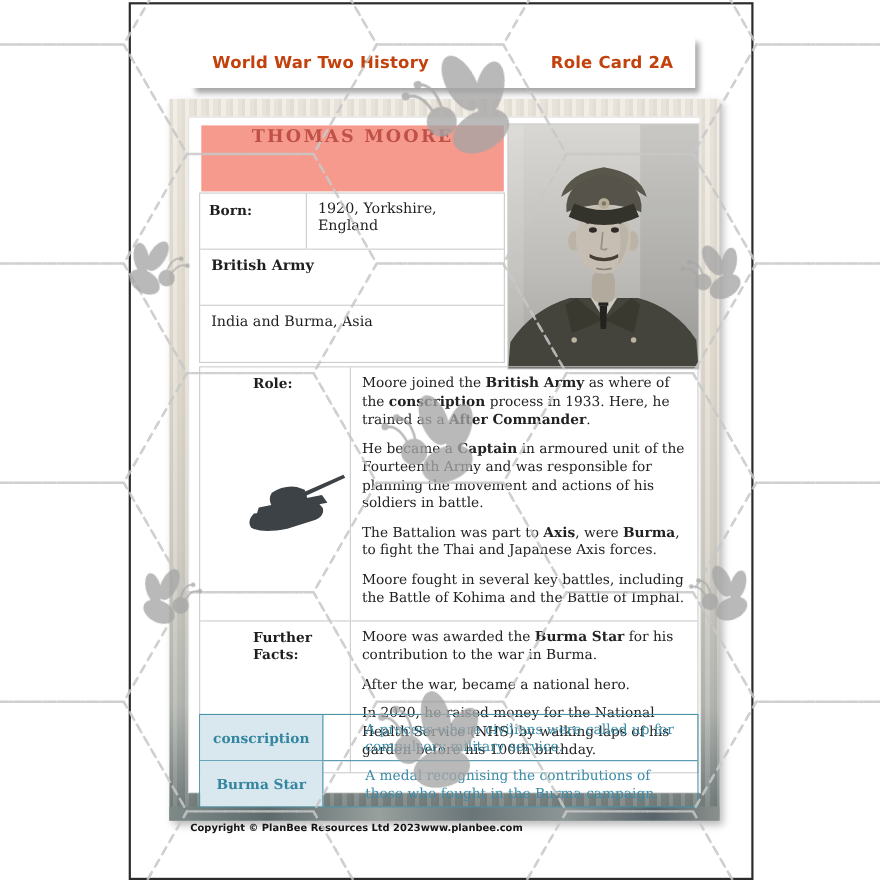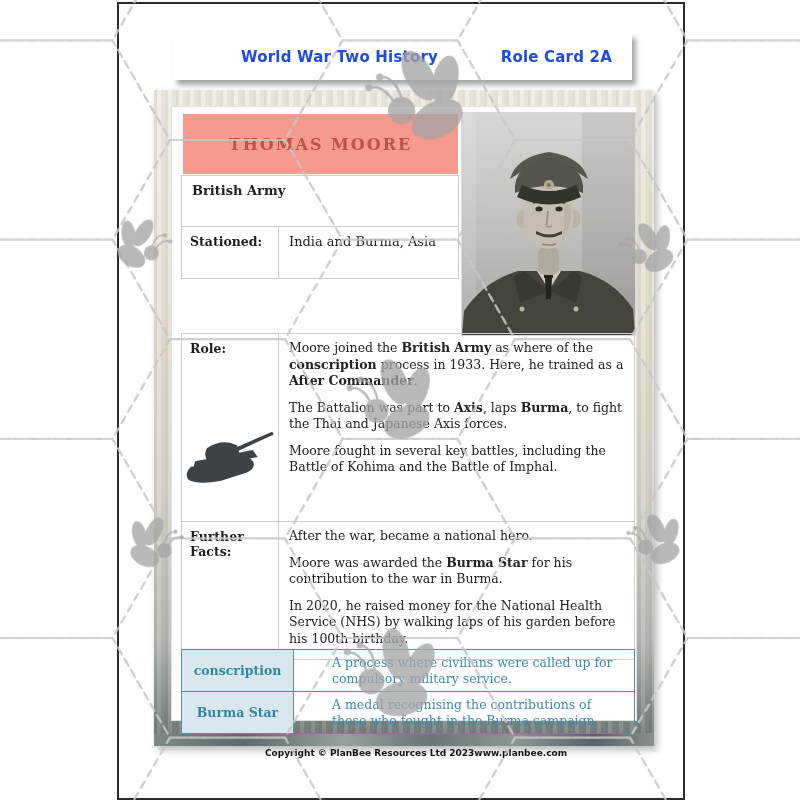--- a/index.html
+++ b/index.html
@@ -7,69 +7,69 @@
   .stage{position:relative;width:800px;height:800px;overflow:hidden;background:#ffffff;}
 
   
   .page{position:absolute;left:117px;top:2px;width:564px;height:794px;
         border:2px solid #2b2b2b;background:#ffffff;}
 
   
   .header-bar{position:absolute;left:54px;top:29px;width:459px;height:47px;background:#ffffff;
               box-shadow:4px 5px 5px rgba(0,0,0,0.35);
               display:flex;align-items:center;justify-content:space-between;padding:0 20px;box-sizing:border-box;z-index:5;}
-  .header-title{font-family:"DejaVu Sans", sans-serif;font-weight:bold;font-size:15px;color:#1d4ed8;letter-spacing:0.2px;margin-left:48px;}
+  .header-title{font-family:"DejaVu Sans", sans-serif;font-weight:bold;font-size:15px;color:#c2410c;letter-spacing:0.2px;}
 
   
   .card{position:absolute;left:35px;top:86px;width:500px;height:656px;z-index:3;
         background:linear-gradient(180deg,#f0ebe2 0%,#e6dfd4 35%,#d6d2c9 62%,#b4b7b2 84%,#7e8787 95%,#68726f 100%);
         box-shadow:3px 4px 7px rgba(0,0,0,0.28);}
   .frame-noise{position:absolute;inset:0;
         background:repeating-linear-gradient(90deg,rgba(110,110,100,0.10) 0 3px,rgba(255,255,255,0.14) 3px 7px,rgba(140,140,130,0.08) 7px 11px);}
   .frame-bottom{position:absolute;left:0;right:0;bottom:0;height:13px;
         background:linear-gradient(90deg,#7e8a88 0%,#5d6a6c 18%,#98a09d 38%,#6a7578 55%,#8d9695 72%,#57636a 88%,#8b918d 100%);}
   .card-inner{position:absolute;left:17px;top:16px;width:466px;height:615px;background:#ffffff;border:1px solid #e2e2e0;box-sizing:border-box;}
 
   
   .title-box{position:absolute;left:11px;top:7px;width:275px;height:60px;background:#f59a8c;
-             display:flex;align-items:center;justify-content:center;}
+             display:flex;justify-content:center;}
   .title-text{font-size:16px;font-weight:bold;letter-spacing:2px;color:#bf5148;}
   .photo{position:absolute;left:290px;top:6px;width:173px;height:222px;background:#c9c8c4;box-shadow:0 0 0 1px #d9d9d7;}
   .photo svg{display:block;}
 
   
   .info-table{position:absolute;left:9px;top:68px;width:278px;border:1px solid #cccccc;box-sizing:border-box;}
   .info-row{display:flex;border-bottom:1px solid #cccccc;min-height:51px;box-sizing:border-box;}
   .info-row:last-child{border-bottom:none;}
   .cell-label{width:97px;box-sizing:border-box;padding:7px 4px 4px 8px;font-weight:bold;font-size:12.5px;border-right:1px solid #cccccc;color:#1e1e1e;}
   .cell-value{flex:1;padding:7px 6px 4px 10px;font-size:13px;color:#1e1e1e;}
   .bv{font-weight:bold;}
 
   
   .role-table{position:absolute;left:9px;top:226px;width:454px;border:1px solid #cccccc;box-sizing:border-box;}
   .rt-row{display:flex;border-bottom:1px solid #cccccc;box-sizing:border-box;}
   .rt-row:last-child{border-bottom:none;}
   .rt-label{width:97px;box-sizing:border-box;padding:7px 4px 4px 8px;font-weight:bold;font-size:12.5px;
-            border-right:1px solid #cccccc;color:#1e1e1e;position:relative;}
+            border-right:1px solid #cccccc;color:#1e1e1e;position:relative;margin-left:40px;}
   .rt-content{flex:1;padding:6px 8px 2px 10px;font-size:12.5px;line-height:16.5px;color:#222222;}
   .rt-content p{margin:0 0 10px 0;}
   .role-row{min-height:188px;}
   .further-row{min-height:119px;}
   .tank{position:absolute;left:-2px;top:96px;width:100px;height:54px;}
 
   
   .glossary{position:absolute;left:9px;top:542px;width:454px;border:1.5px solid #4b93a9;box-sizing:border-box;}
   .gl-row{display:flex;border-bottom:1.5px solid #4b93a9;box-sizing:border-box;min-height:40px;}
   .gl-row:last-child{border-bottom:none;}
   .gl-term{width:112px;background:#d8e8ee;border-right:1.5px solid #4b93a9;box-sizing:border-box;
            display:flex;align-items:center;justify-content:center;font-weight:bold;font-size:12.5px;color:#34859f;}
   .gl-def{flex:1;padding:5px 8px 4px 6px;font-size:12.5px;line-height:16px;color:#3a8ca8;margin-left:32px;}
 
   
-  .footer{position:absolute;left:54px;top:744px;width:486px;display:flex;justify-content:center;z-index:5;}
+  .footer{position:absolute;left:54px;top:744px;width:486px;display:flex;justify-content:flex-start;z-index:5;}
   .footer span{font-family:"DejaVu Sans", sans-serif;font-weight:bold;font-size:9px;color:#141414;}
 
   
   #overlay{position:absolute;left:0;top:0;width:800px;height:800px;z-index:60;pointer-events:none;}
 </style>
 </head>
 <body>
 
 <div class="stage">
 
@@ -128,52 +128,56 @@
             <path d="M48,66 Q86,38 126,66 Q120,44 87,39 Q54,44 48,66 Z" fill="#59574b"></path>
             <path d="M53,80 Q50,52 87,45 Q124,52 121,80 Q87,66 53,80 Z" fill="#56544a"></path>
             <path d="M55,84 Q87,99 119,84 L114,72 Q87,84 60,72 Z" fill="#33332b"></path>
             <circle cx="87" cy="72" r="5" fill="#b5ad97"></circle>
             <circle cx="87" cy="72" r="2" fill="#7d7662"></circle>
           </svg>
         </div>
 
         <div class="info-table">
           <div class="info-row">
+            <div class="cell-label">Born:</div>
+            <div class="cell-value">1920, Yorkshire, England</div>
+          </div>
+          <div class="info-row">
             <div class="cell-value bv">British Army</div>
           </div>
           <div class="info-row">
-            <div class="cell-label">Stationed:</div>
             <div class="cell-value">India and Burma, Asia</div>
           </div>
         </div>
 
         <div class="role-table">
           <div class="rt-row role-row">
             <div class="rt-label">
               <span>Role:</span>
               <svg class="tank" viewBox="0 0 120 64">
                 <g fill="#3d4246" transform="rotate(-7 60 32)">
                   <polygon points="60,24 114,8 115.5,11.5 64,28"></polygon>
                   <path d="M34,18 Q48,11 62,15 L70,19 L72,30 L32,32 Q29,24 34,18 Z"></path>
                   <path d="M18,32 L88,27 L93,36 L14,41 Z"></path>
                   <path d="M12,38 Q3,45 7,53 Q18,61 46,59 L78,53 Q89,49 87,41 L83,35 L15,38 Z"></path>
                 </g>
               </svg>
             </div>
             <div class="rt-content">
                 <p><span>Moore joined the </span><b>British Army</b><span> as where of the </span><b>conscription</b><span> process in 1933. Here, he trained as a </span><b>After Commander</b><span>.</span></p>
-                <p><span>The Battalion was part to </span><b>Axis</b><span>, laps </span><b>Burma</b><span>, to fight the Thai and Japanese Axis forces.</span></p>
+                <p><span>He became a </span><b>Captain</b><span> in armoured unit of the Fourteenth Army and was responsible for planning the movement and actions of his soldiers in battle.</span></p>
+                <p><span>The Battalion was part to </span><b>Axis</b><span>, were </span><b>Burma</b><span>, to fight the Thai and Japanese Axis forces.</span></p>
                 <p><span>Moore fought in several key battles, including the Battle of Kohima and the Battle of Imphal.</span></p>
               </div>
           </div>
           <div class="rt-row further-row">
             <div class="rt-label">Further Facts:</div>
             <div class="rt-content">
+                <p><span>Moore was awarded the </span><b>Burma Star</b><span> for his contribution to the war in Burma.</span></p>
                 <p><span>After the war, became a national hero.</span></p>
-                <p><span>Moore was awarded the </span><b>Burma Star</b><span> for his contribution to the war in Burma.</span></p>
                 <p><span>In 2020, he raised money  for the National Health Service (NHS) by walking laps of his garden before his 100th birthday.</span></p>
               </div>
           </div>
         </div>
 
         <div class="glossary">
           <div class="gl-row">
             <div class="gl-term">conscription</div>
             <div class="gl-def">A process where civilians were called up for compulsory military service.</div>
           </div>

